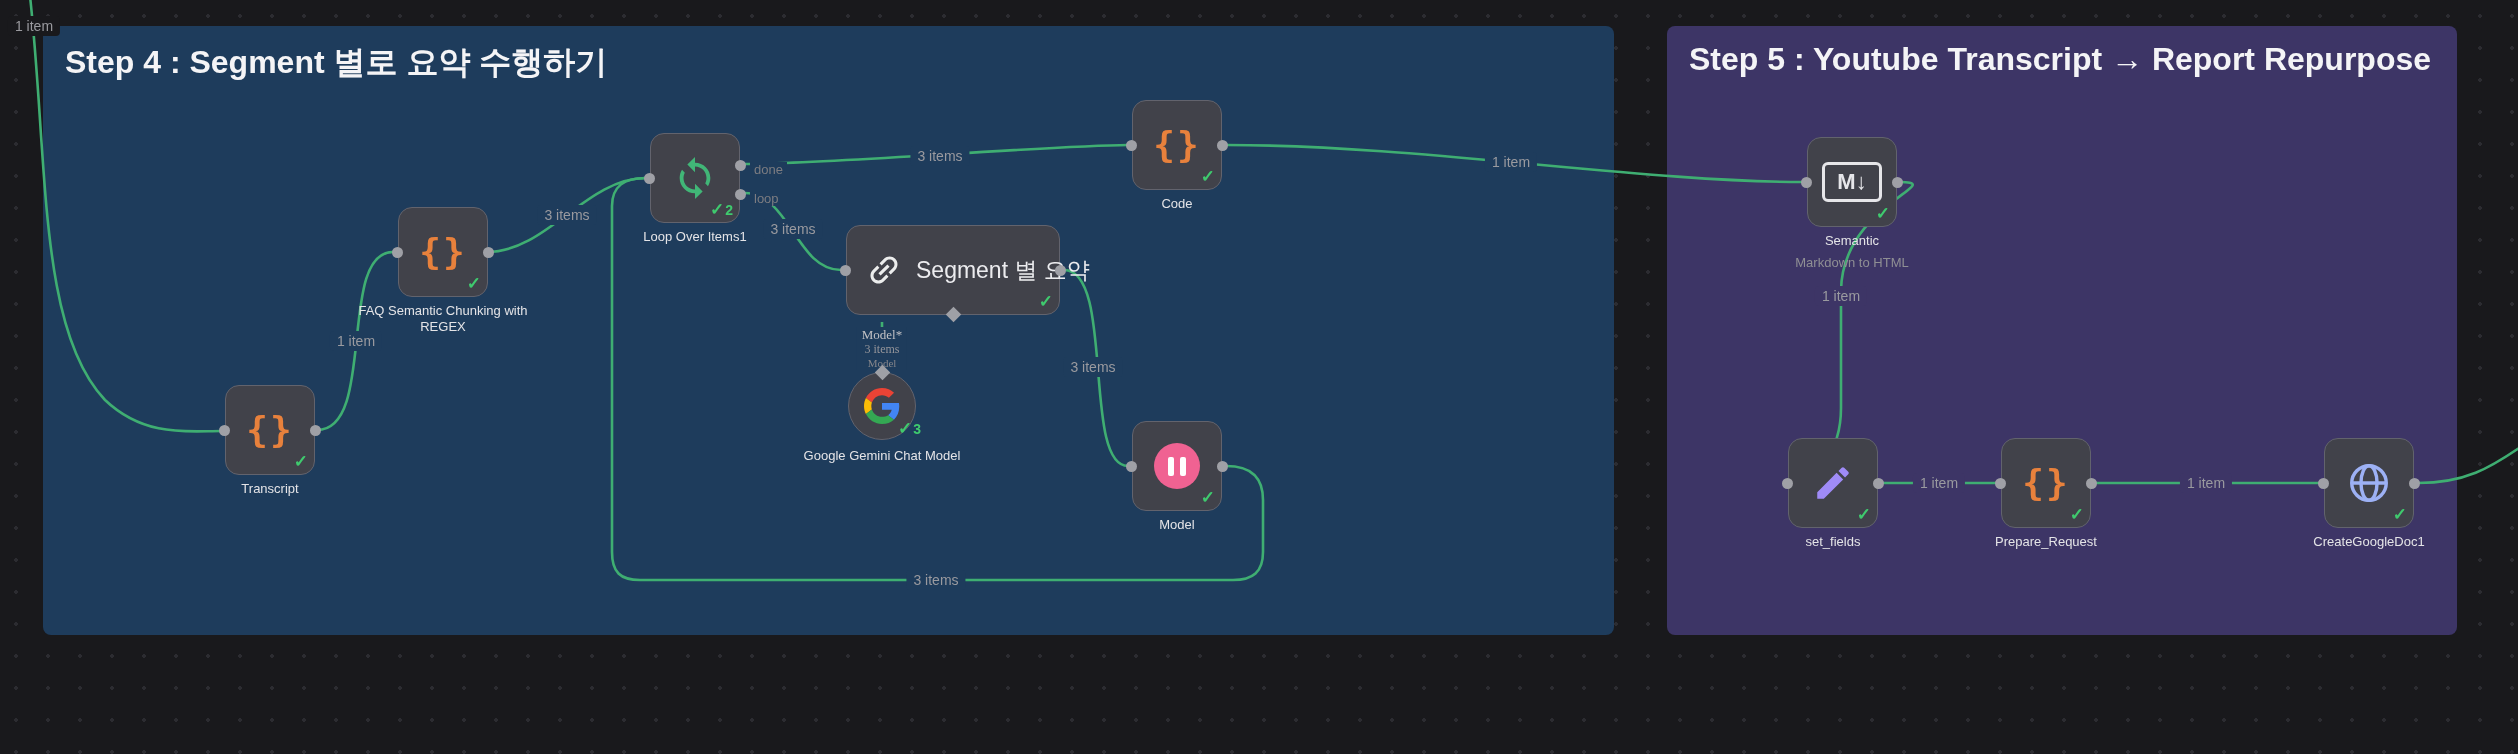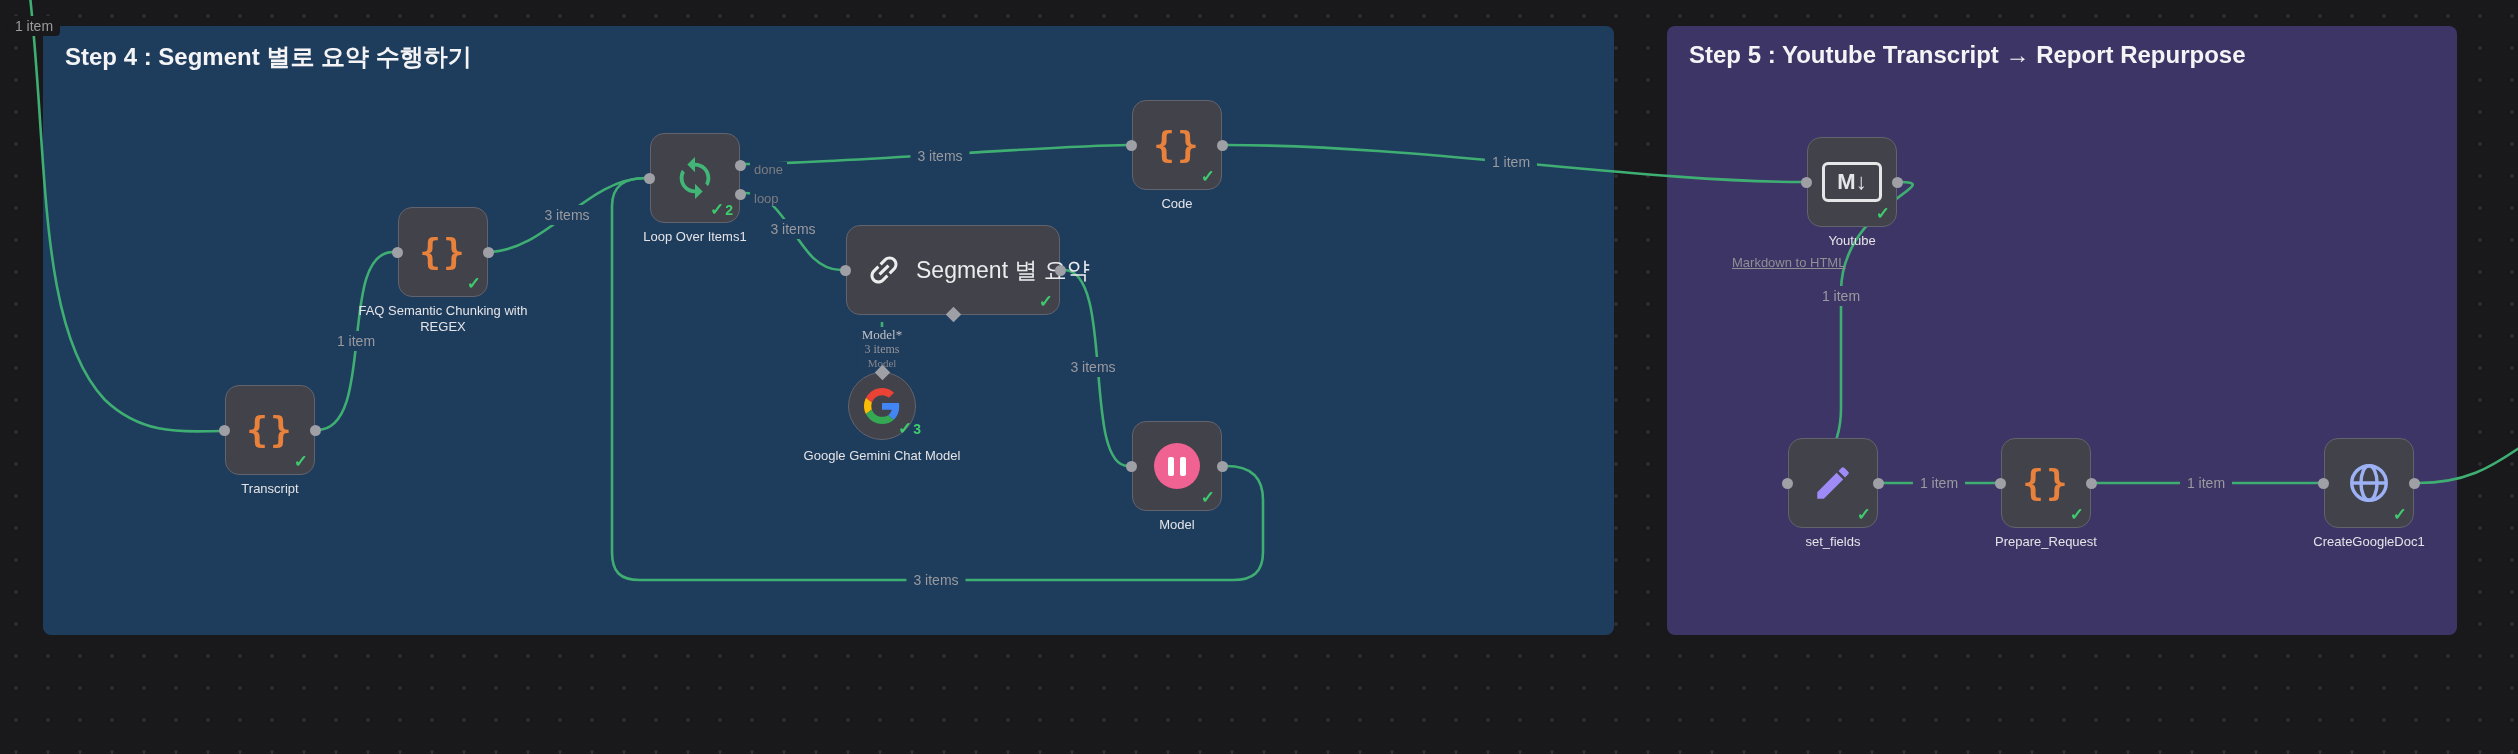--- a/index.html
+++ b/index.html
@@ -6,21 +6,21 @@
   .canvas{
     position:relative;width:2518px;height:754px;overflow:hidden;
     background-color:#19191c;
     background-image:radial-gradient(#2c2c31 1.6px, transparent 1.9px);
     background-size:32px 32px;
     font-family:"Liberation Sans", sans-serif;
   }
   .sticky{position:absolute;border-radius:8px;z-index:1;}
   .sticky.blue{background:var(--sticky_blue,#1e3c5c);}
   .sticky.purple{background:var(--sticky_purple,#3d3566);}
-  .sticky-title{padding:15px 22px;font-size:24px;font-weight:bold;color:#f4f4f6;white-space:nowrap;}
+  .sticky-title{padding:15px 22px;font-size:32px;font-weight:bold;color:#f4f4f6;white-space:nowrap;}
   svg.edges{position:absolute;left:0;top:0;z-index:2;}
   path.edge{stroke:var(--edge,#3fae72);stroke-width:2.6;fill:none;}
   .edge-label{
     position:absolute;transform:translate(-50%,-50%);z-index:3;
     font-size:14px;color:#9a9a9f;padding:2px 7px;border-radius:4px;white-space:nowrap;
   }
   .bg-blue{background:var(--sticky_blue,#1e3c5c);}
   .bg-purple{background:var(--sticky_purple,#3d3566);}
   .bg-canvas{background:#19191c;}
   .node{position:absolute;z-index:4;}
@@ -30,21 +30,21 @@
     display:flex;align-items:center;justify-content:center;
   }
   .node-box.wide{width:214px;justify-content:flex-start;padding-left:18px;gap:13px;}
   .node-box.circle{width:68px;height:68px;border-radius:50%;}
   .node-label{
     position:absolute;top:96px;left:50%;transform:translateX(-50%);
     width:240px;text-align:center;font-size:13px;line-height:1.25;color:#e4e4e7;
   }
   .node-sublabel{
     position:absolute;top:118px;left:50%;transform:translateX(-50%);
-    width:240px;text-align:left;font-size:13px;color:#8f8f94;text-decoration:underline;
+    width:240px;text-align:center;font-size:13px;color:#8f8f94;
   }
   .inner-label{font-size:23px;color:#ececef;white-space:nowrap;}
   .in-dot,.out-dot{
     position:absolute;width:11px;height:11px;border-radius:50%;
     background:#9fa0a6;z-index:5;
   }
   .in-dot{left:-7px;top:50%;margin-top:-5.5px;}
   .out-dot{right:-7px;top:50%;margin-top:-5.5px;}
   .diamond{position:absolute;width:11px;height:11px;background:#9fa0a6;transform:rotate(45deg);z-index:5;}
   .check{
@@ -213,21 +213,21 @@
     <div class="node-label">Model</div>
   </div>
 
   <div class="node" style="left:1807px;top:137px;">
     <div class="node-box">
       <span class="md-badge">M↓</span>
       <span class="in-dot"></span>
       <span class="out-dot"></span>
       <span class="check">✓</span>
     </div>
-    <div class="node-label">Youtube</div>
+    <div class="node-label">Semantic</div>
     <div class="node-sublabel">Markdown to HTML</div>
   </div>
 
   <div class="node" style="left:1788px;top:438px;">
     <div class="node-box">
       <span style="display:flex;">
         <svg viewBox="0 0 24 24" width="42" height="42">
             <path fill="#9f8bf7" d="M3 17.25V21h3.75L17.81 9.94l-3.75-3.75L3 17.25zM20.71 7.04c.39-.39.39-1.02 0-1.41l-2.34-2.34c-.39-.39-1.02-.39-1.41 0l-1.83 1.83 3.75 3.75 1.83-1.83z"></path>
           </svg>
       </span>

